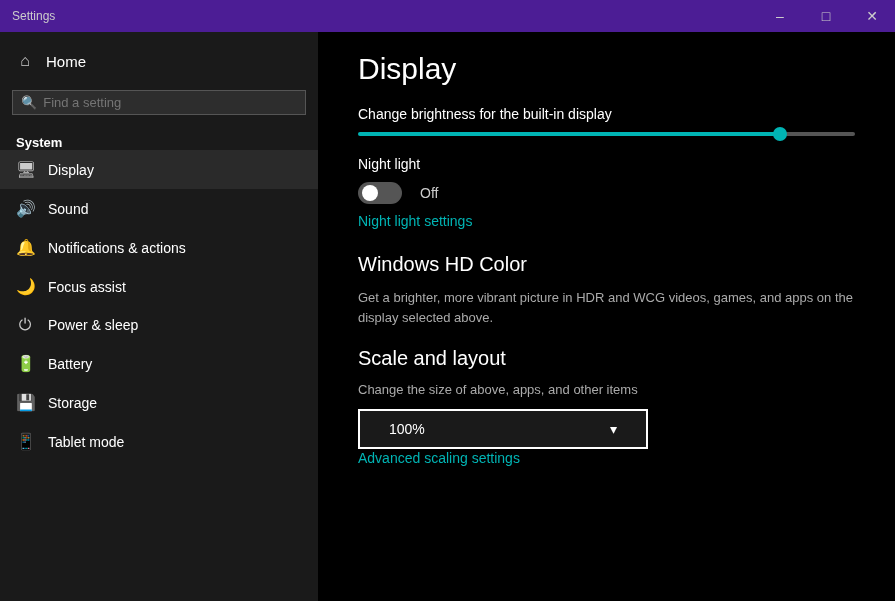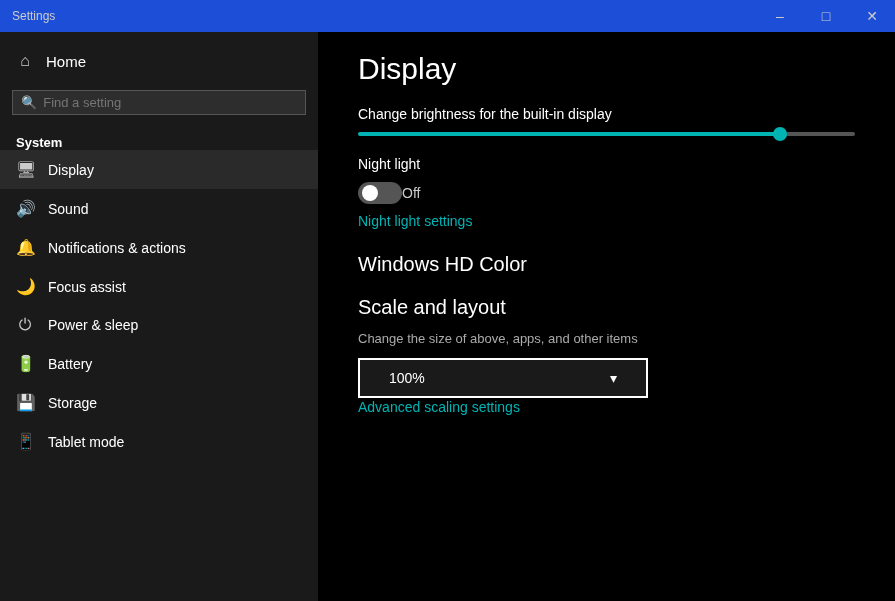--- a/index.html
+++ b/index.html
@@ -12,21 +12,21 @@
       overflow: hidden;
       display: flex;
       flex-direction: column;
     }
 
     
     .titlebar {
       display: flex;
       align-items: center;
       justify-content: space-between;
-      background: #1d4ed8;
+      background: #4c1d95;
       padding: 0 0 0 12px;
       height: 32px;
       flex-shrink: 0;
     }
     .titlebar-title {
       font-size: 12px;
       color: #cccccc;
     }
     .titlebar-controls {
       display: flex;
@@ -169,21 +169,21 @@
       position: absolute;
       top: -5px;
       left: calc(85% - 7px);
       cursor: pointer;
     }
 
     
     .night-light-row {
       display: flex;
       align-items: center;
-      gap: 0;
+      gap: 18px;
       margin-bottom: 8px;
     }
     .toggle {
       width: 44px;
       height: 22px;
       background: #555555;
       border-radius: 11px;
       position: relative;
       cursor: pointer;
       flex-shrink: 0;
@@ -343,20 +343,21 @@
     <div class="night-light-row">
       <div class="toggle">
         <div class="toggle-thumb"></div>
       </div>
       <span class="toggle-label">Off</span>
     </div>
     <a class="link-text">Night light settings</a>
 
     
     <div class="section-heading">Windows HD Color</div>
+    <div class="section-description">Get a brighter, more vibrant picture in HDR and WCG videos, games, and apps on the display selected above.</div>
 
     
     <div class="scale-section">
       <div class="scale-heading">Scale and layout</div>
       <div class="scale-desc">Change the size of above, apps, and other items</div>
       <div class="dropdown-container">
         <div class="dropdown-display">
           <span>100%</span>
           <span>▾</span>
         </div>

